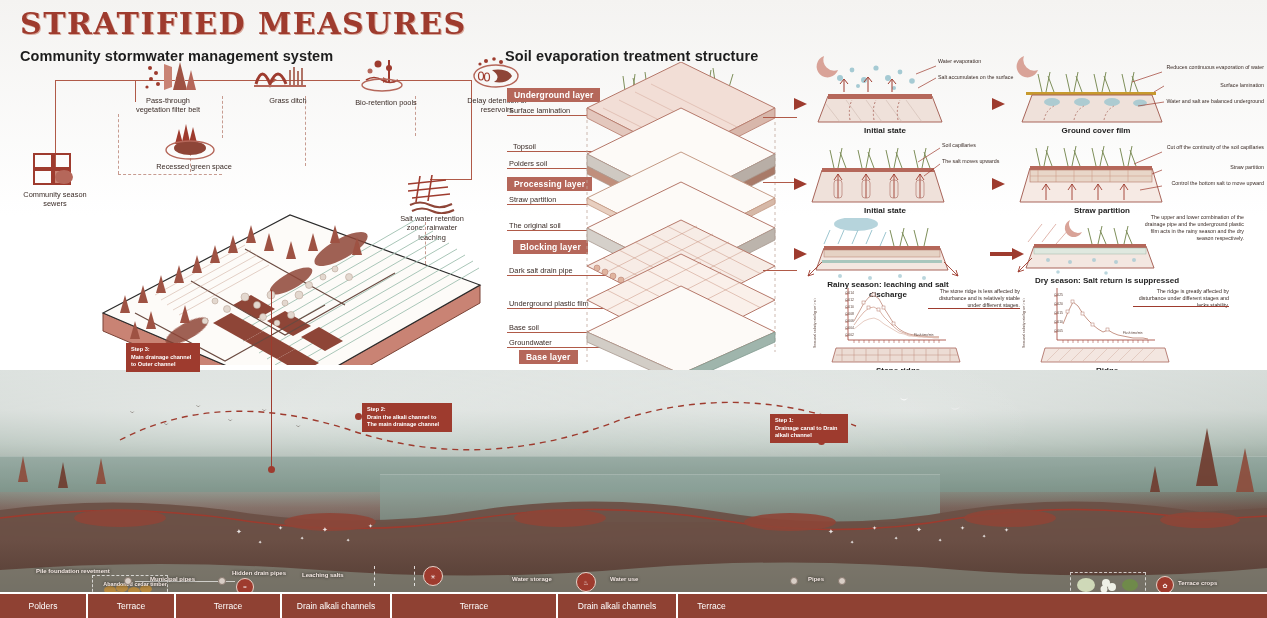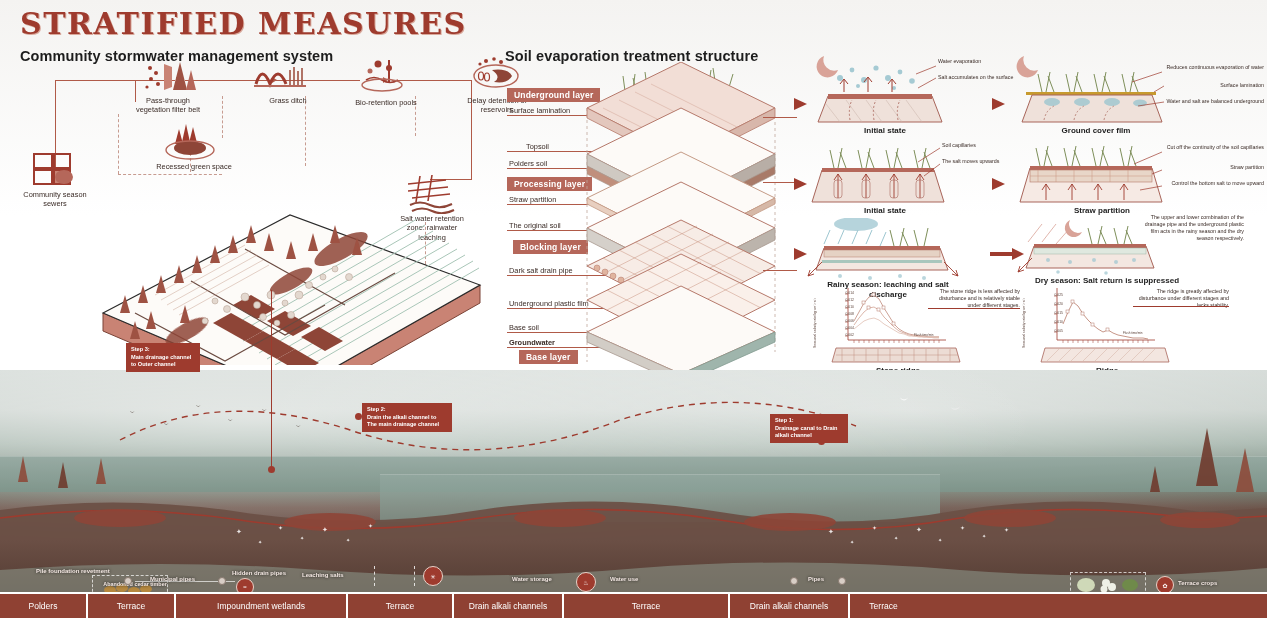--- a/index.html
+++ b/index.html
@@ -325,42 +325,42 @@
 <div class="abs" style="left:505px;top:62px;width:290px;height:310px;">
 
   <div class="abs chip" style="left:2px;top:26px;">Underground layer</div>
   <div class="abs chip" style="left:2px;top:115px;">Processing layer</div>
   <div class="abs chip" style="left:8px;top:178px;">Blocking layer</div>
   <div class="abs chip" style="left:14px;top:288px;">Base layer</div>
 
   <div class="abs lbl" style="left:4px;top:44px;">Surface lamination</div>
   <div class="abs leader" style="left:2px;top:53px;width:150px;"></div>
 
-  <div class="abs lbl" style="left:21px;top:80px;">Topsoil</div>
+  <div class="abs lbl" style="left:8px;top:80px;">Topsoil</div>
   <div class="abs leader" style="left:2px;top:89px;width:152px;"></div>
 
   <div class="abs lbl" style="left:4px;top:97px;">Polders soil</div>
   <div class="abs leader" style="left:2px;top:106px;width:150px;"></div>
 
   <div class="abs lbl" style="left:4px;top:133px;">Straw partition</div>
   <div class="abs leader" style="left:2px;top:142px;width:152px;"></div>
 
   <div class="abs lbl" style="left:4px;top:159px;">The original soil</div>
   <div class="abs leader" style="left:2px;top:168px;width:152px;"></div>
 
   <div class="abs lbl" style="left:4px;top:204px;">Dark salt drain pipe</div>
   <div class="abs leader" style="left:2px;top:213px;width:152px;"></div>
 
   <div class="abs lbl" style="left:4px;top:237px;">Underground plastic film</div>
   <div class="abs leader" style="left:2px;top:246px;width:152px;"></div>
 
   <div class="abs lbl" style="left:4px;top:261px;">Base soil</div>
   <div class="abs leader" style="left:2px;top:270px;width:152px;"></div>
 
-  <div class="abs lbl" style="left:4px;top:276px;font-weight:bold;">Groundwater</div>
+  <div class="abs lbl" style="left:4px;top:276px;">Groundwater</div>
   <div class="abs leader" style="left:2px;top:285px;width:150px;"></div>
 
   <svg class="abs" style="left:68px;top:0;" width="220" height="312">
 
     <g stroke="#c0a79c" stroke-dasharray="3,3" stroke-width=".8">
       <line x1="14" y1="46" x2="14" y2="300"></line>
       <line x1="108" y1="22" x2="108" y2="312"></line>
       <line x1="202" y1="60" x2="202" y2="290"></line>
     </g>
 
@@ -973,19 +973,18 @@
   <g fill="#6f8a4a">
       <ellipse cx="56" cy="10" rx="8" ry="6"></ellipse>
     </g>
 </svg>
 <div class="circ-icon abs" style="left:1156px;top:576px;width:18px;height:18px;">✿</div>
 <div class="legend-txt abs" style="left:1178px;top:580px;">Terrace crops</div>
 
 <div class="abs" id="bottombar">
   <div class="cell" style="width:88px;">Polders</div>
   <div class="cell" style="width:88px;">Terrace</div>
-  <div class="cell" style="width:172px;">Impoundment wetlands</div>
   <div class="cell" style="width:106px;">Terrace</div>
   <div class="cell" style="width:110px;">Drain alkali channels</div>
   <div class="cell" style="width:166px;">Terrace</div>
   <div class="cell" style="width:120px;">Drain alkali channels</div>
   <div class="cell" style="width:67px;">Terrace</div>
 </div>
 
 </body></html>

